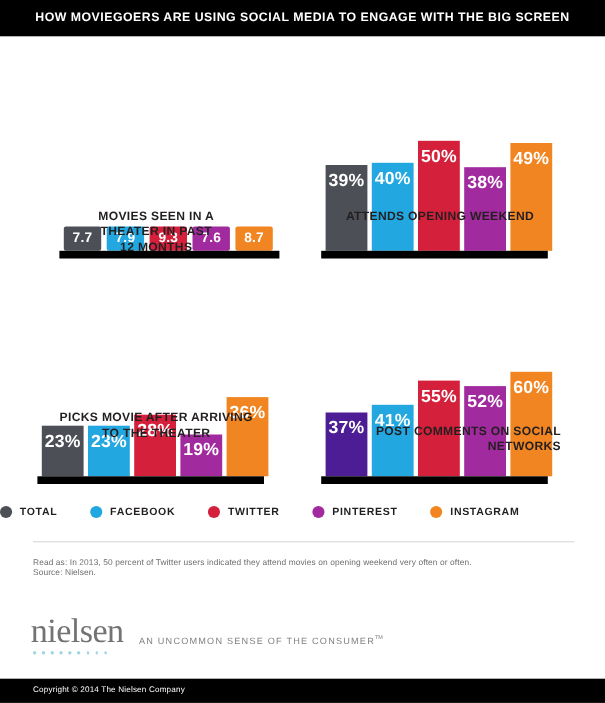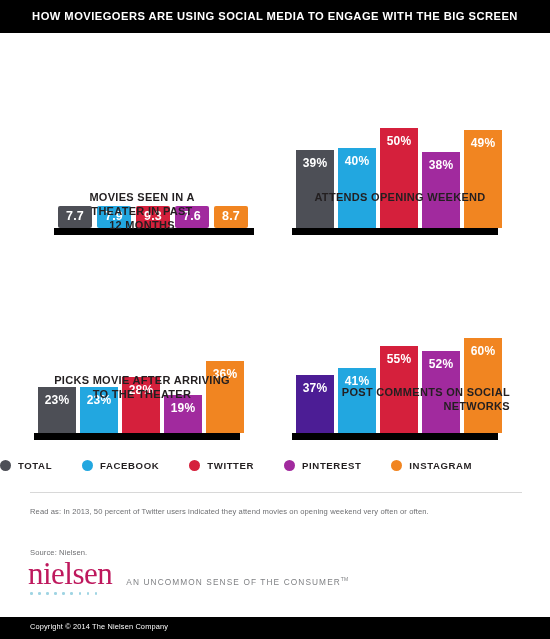--- a/index.html
+++ b/index.html
@@ -63,21 +63,21 @@
     gap: 4px;
   }
   .bar {
     position: relative;
     box-sizing: border-box;
     display: flex;
     justify-content: center;
   }
   .bar-value {
     color: #ffffff;
-    font-size: 12px;
+    font-size: 16px;
     font-weight: bold;
     letter-spacing: 0.2px;
     margin-top: 7px;
     line-height: 1;
     white-space: nowrap;
   }
   .baseline {
     position: absolute;
     left: 0;
     height: 7px;
@@ -146,40 +146,40 @@
   }
   .note {
     position: absolute;
     left: 30px;
     color: #6d6e71;
     font-size: 7.6px;
     letter-spacing: 0.1px;
     white-space: nowrap;
   }
   .note-read { top: 507px; }
-  .note-source { top: 548px; }
+  .note-source { top: 516px; }
 
   
   .logo-wrap {
     position: absolute;
     left: 28px;
     top: 559px;
     display: flex;
     align-items: flex-end;
     gap: 14px;
   }
   .logo-mark {
     position: relative;
     display: block;
   }
   .logo-word {
     font-family: "Liberation Serif", serif;
     font-size: 31px;
     line-height: 30px;
-    color: #be185d;
+    color: #737373;
     letter-spacing: -0.5px;
     display: block;
   }
   .logo-dots {
     display: flex;
     gap: 5.5px;
     margin-top: 3px;
     margin-left: 2px;
   }
   .logo-dots i {

